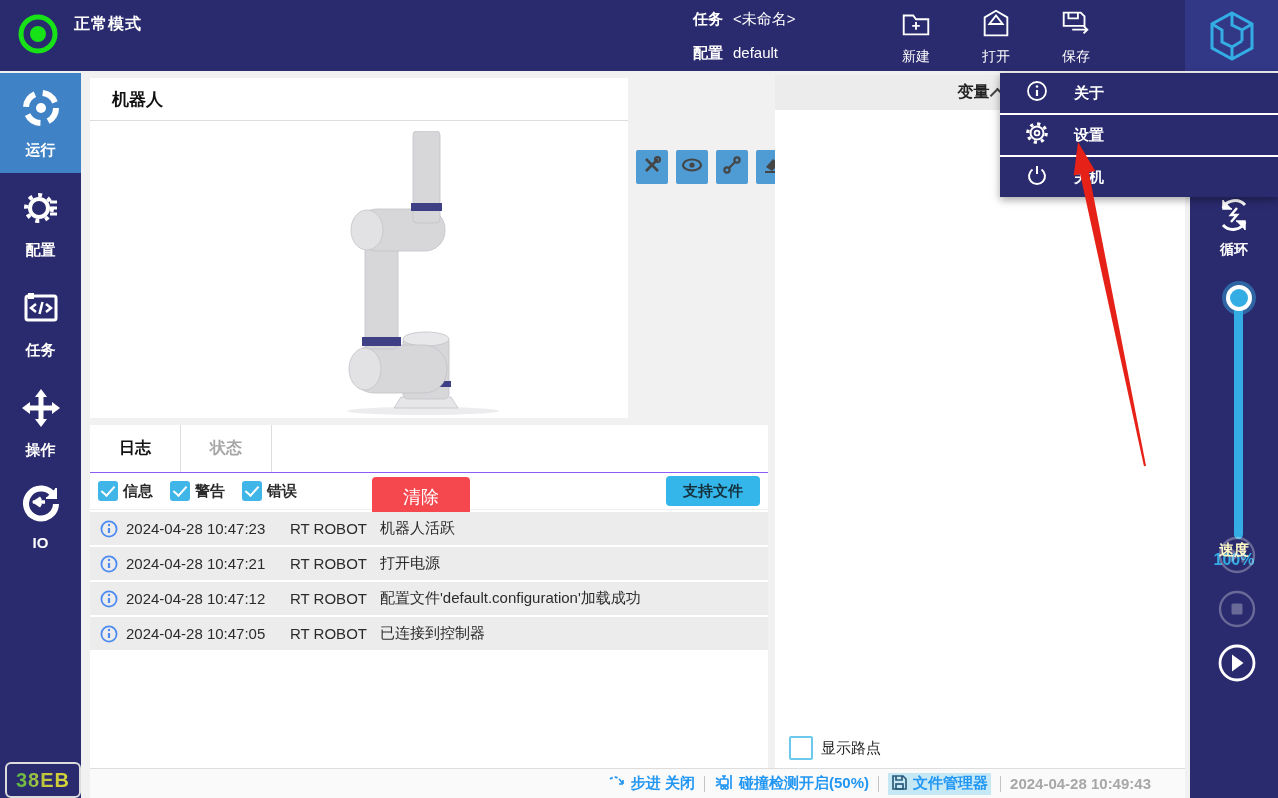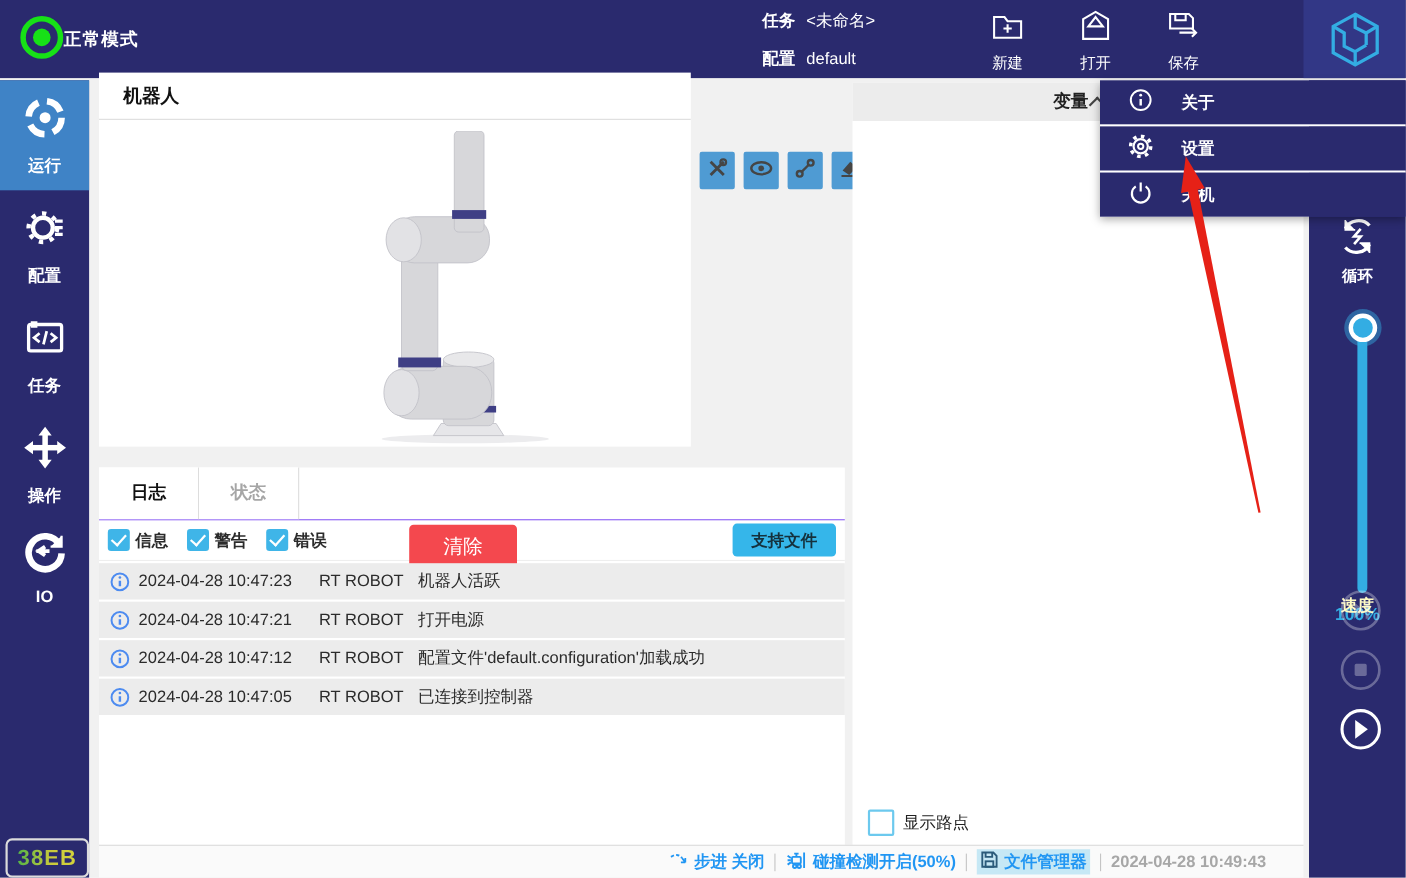--- a/index.html
+++ b/index.html
@@ -1,38 +1,38 @@
 <!DOCTYPE html>
 <html><head>
 <meta charset="utf-8">
 <style>
   html,body{margin:0;padding:0}
   .app{position:relative;width:1278px;height:798px;background:#f1f1f1;overflow:hidden;
        font-family:"Liberation Sans","DejaVu Sans",sans-serif;-webkit-font-smoothing:antialiased}
   .abs{position:absolute}
   
   .topbar{left:0;top:0;width:1278px;height:71px;background:#2a2a6e}
-  .mode-wrap{left:18px;top:14px;display:flex;align-items:center;}
+  .mode-wrap{left:18px;top:14px;display:flex;gap:16px}
   .mode-label{color:#fff;font-size:16px;font-weight:bold;letter-spacing:1px}
   .kv{color:#fff;font-size:15px;display:flex;gap:10px;align-items:baseline}
   .kv .k{font-weight:bold}
   .tb-action{width:70px;text-align:center;color:#fff;cursor:pointer}
   .tb-action .lbl{font-size:14px;margin-top:3px}
   .logo-tile{left:1185px;top:0;width:93px;height:71px;background:#323786;display:flex;align-items:center;justify-content:center}
   
   .lsidebar{left:0;top:73px;width:81px;height:725px;background:#2a2a6e}
   .nav-item{width:81px;height:100px;display:flex;flex-direction:column;align-items:center;justify-content:center;gap:8px;cursor:pointer}
   .nav-item.active{background:#3f83c6}
   .nav-item .lbl{color:#fff;font-size:15px;font-weight:bold}
   .badge-38eb{left:5px;top:762px;width:72px;height:32px;border:2px solid #dcdcdc;border-radius:6px;
       display:flex;align-items:center;justify-content:center;font-size:20px;font-weight:bold;letter-spacing:1px;
       background:linear-gradient(90deg,#34b04a,#c9c93c 55%,#d9d93a);-webkit-background-clip:text;background-clip:text;color:transparent}
   
   .card{background:#fff}
-  .robot-card{left:90px;top:66px;width:538px;height:340px}
+  .robot-card{left:90px;top:78px;width:538px;height:340px}
   .card-header{height:42px;border-bottom:1px solid #ddd;display:flex;align-items:center;padding-left:22px;
       font-size:17px;font-weight:bold;color:#111}
   .viewtool{display:flex;gap:8px;left:546px;top:72px}
   .viewtool .vbtn{width:32px;height:34px;background:#4f9bd3;border-radius:2px;display:flex;align-items:center;justify-content:center;cursor:pointer}
   .zoomctl-btn{width:27px;height:27px;border-radius:50%;background:#33ade3;display:flex;align-items:center;justify-content:center;cursor:pointer}
   .zoom-track{left:721px;top:136px;width:4px;height:120px;background:#33ade3}
   .zoom-knob{left:710px;top:182px;width:26px;height:26px;border-radius:50%;background:#33ade3;cursor:pointer}
   
   .log-card{left:90px;top:425px;width:678px;height:343px}
   .tabs{height:47px;border-bottom:1px solid #8b5cf6;display:flex}

